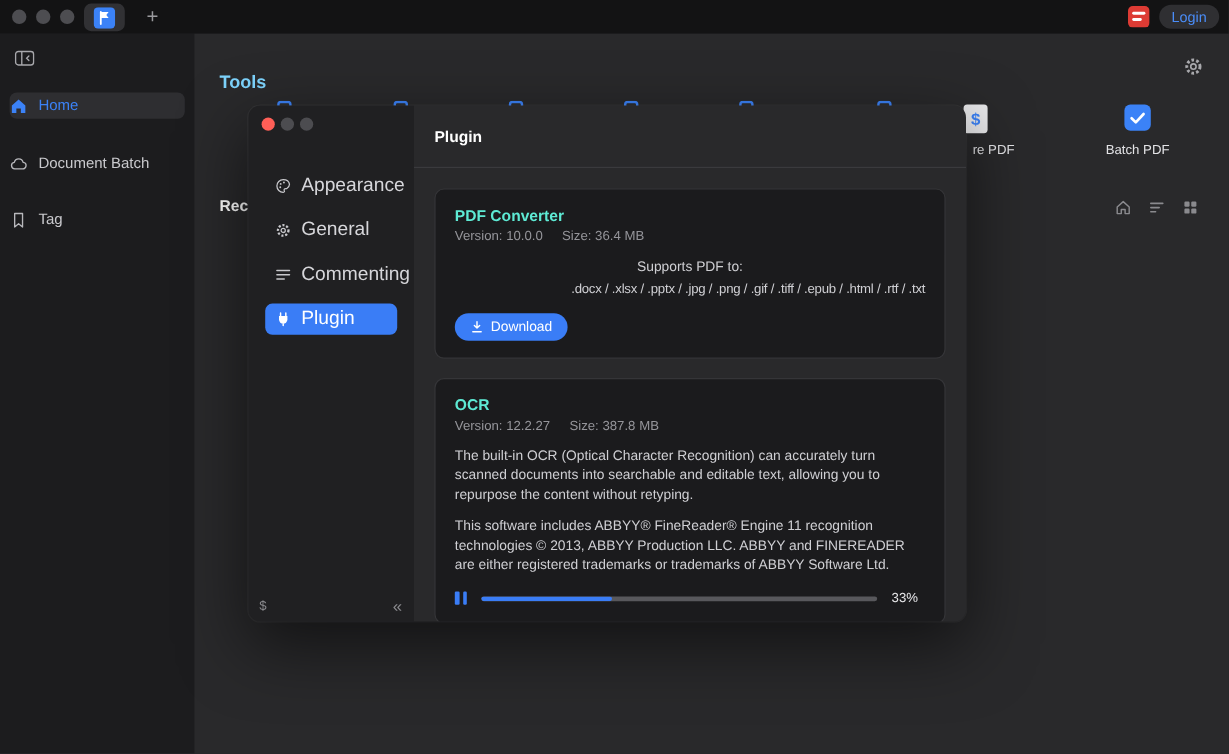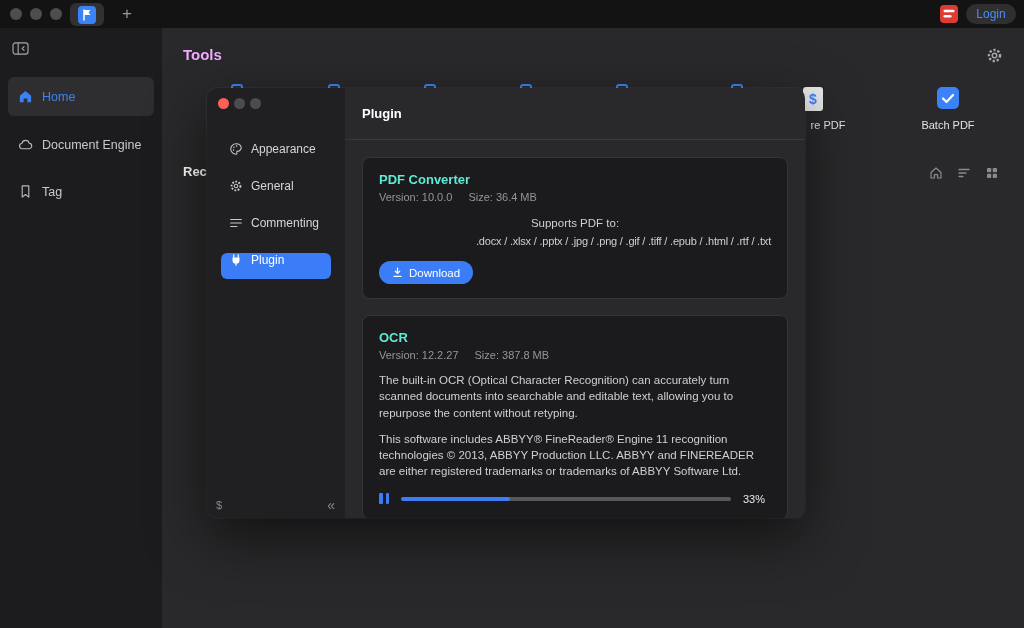--- a/index.html
+++ b/index.html
@@ -18,41 +18,41 @@
   .lights { position:absolute; left:10px; top:8px; display:flex; gap:8px; }
   .light { width:12px; height:12px; border-radius:50%; background:#4d4d51; }
   .tab { position:absolute; left:70px; top:3px; width:34px; height:23px; background:#313134; border-radius:6px; display:flex; align-items:center; justify-content:center; }
   .plus-btn { position:absolute; left:116px; top:2px; width:22px; height:24px; display:flex; align-items:center; justify-content:center; color:#9a9a9e; font-size:17px; }
   .promo { position:absolute; right:66px; top:5px; width:18px; height:18px; }
   .login-btn { position:absolute; right:8px; top:4px; width:50px; height:20px; border-radius:10px; background:#2f2f32; color:#4a8df8; font-size:12px; display:flex; align-items:center; justify-content:center; }
 
   
   .sidebar { position:absolute; left:0; top:28px; width:162px; bottom:0; background:#1c1c1e; z-index:2; }
   .collapse-icon { position:absolute; left:12px; top:13px; }
-  .side-item { position:absolute; left:8px; right:8px; height:39px; border-radius:6px; display:flex; align-items:center; padding-left:10px; gap:9px; font-size:12.5px; color:#c9c9cd; }
+  .side-item { position:absolute; left:8px; right:8px; height:22px; border-radius:6px; display:flex; align-items:center; gap:9px; font-size:12.5px; color:#c9c9cd; }
   .side-item.active { background:#2e2e31; color:#3b82f7; }
   .side-item-0 { top:49px; }
   .side-item-1 { top:97px; }
   .side-item-2 { top:144px; }
 
   
-  .main-title { position:absolute; left:183px; top:46px; font-size:15px; font-weight:700; color:#f0abfc; z-index:1; }
+  .main-title { position:absolute; left:183px; top:60px; font-size:15px; font-weight:700; color:#7dd3fc; z-index:1; }
   .settings-gear { position:absolute; left:986px; top:47px; z-index:1; }
   .tool { position:absolute; z-index:1; }
   .tool-label { position:absolute; z-index:1; font-size:11px; font-weight:500; color:#e3e3e6; text-align:center; }
   .section-heading { position:absolute; left:183px; top:164px; font-size:13px; font-weight:700; color:#fff; z-index:1; }
   .view-icon { position:absolute; top:166px; z-index:1; }
 
   
   .modal { position:absolute; left:207px; top:88px; width:598px; height:430px; border-radius:10px; background:#29292b; box-shadow:0 20px 55px rgba(0,0,0,.55), 0 0 0 1px rgba(255,255,255,.05); display:flex; overflow:hidden; z-index:10; }
   .modal-nav { position:relative; width:138px; background:#202022; flex:none; }
   .modal-lights { position:absolute; left:11px; top:10px; display:flex; gap:5px; }
   .mlight { width:11px; height:11px; border-radius:50%; background:#4c4c50; }
   .mlight.red { background:#ff5f57; }
-  .mnav-item { position:absolute; left:14px; right:14px; height:26px; border-radius:6px; display:flex; padding-left:8px; gap:8px; font-size:12px; color:#d6d6da; }
+  .mnav-item { position:absolute; left:14px; right:14px; height:26px; border-radius:6px; display:flex; align-items:center; padding-left:8px; gap:8px; font-size:16px; color:#d6d6da; }
   .mnav-item.active { background:#3a7df6; color:#fff; }
   .mnav-0 { top:54px; } .mnav-1 { top:91px; } .mnav-2 { top:128px; } .mnav-3 { top:165px; }
   .nav-dollar { position:absolute; left:9px; bottom:7px; font-size:11px; color:#8a8a8e; }
   .nav-collapse { position:absolute; right:10px; bottom:5px; font-size:14px; color:#8a8a8e; }
 
   .modal-content { flex:1; display:flex; flex-direction:column; }
   .modal-header { height:52px; flex:none; display:flex; align-items:center; padding-left:17px; border-bottom:1px solid #3a3a3d; font-size:13px; font-weight:700; color:#fff; }
   .modal-body { flex:1; padding:17px; overflow:hidden; }
 
   .card { background:#1b1b1d; border:1px solid #353538; border-radius:8px; padding:14px 16px; }
@@ -120,21 +120,21 @@
     </span>
     <span>Home</span>
   </div>
 
   <div class="side-item side-item-1">
     <span>
       <svg width="15" height="15" viewBox="0 0 16 16">
           <path d="M4.6 12.5a2.9 2.9 0 0 1-.4-5.77A4 4 0 0 1 12 6.7a2.75 2.75 0 0 1-.6 5.8Z" fill="none" stroke="#b8b8bc" stroke-width="1.2" stroke-linejoin="round"></path>
         </svg>
     </span>
-    <span>Document Engine</span>
+    <span>Document Batch</span>
   </div>
 
   <div class="side-item side-item-2">
     <span>
       <svg width="15" height="15" viewBox="0 0 16 16">
           <path d="M4.5 2h7v12L8 11.2 4.5 14Z" fill="none" stroke="#b8b8bc" stroke-width="1.2" stroke-linejoin="round"></path>
         </svg>
     </span>
     <span>Tag</span>
   </div>

